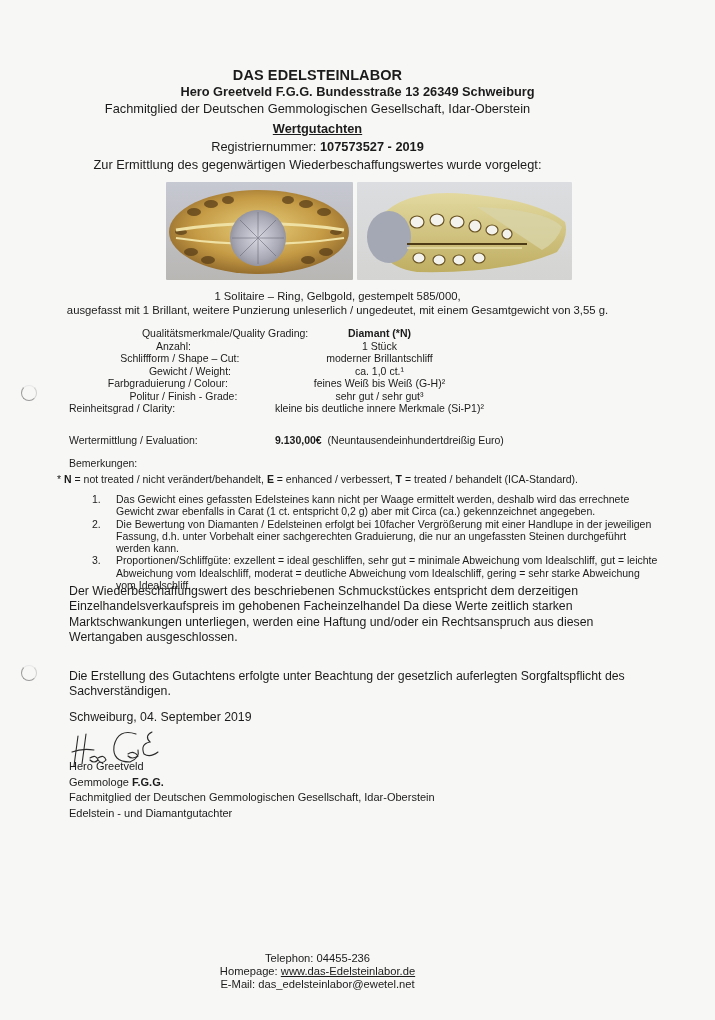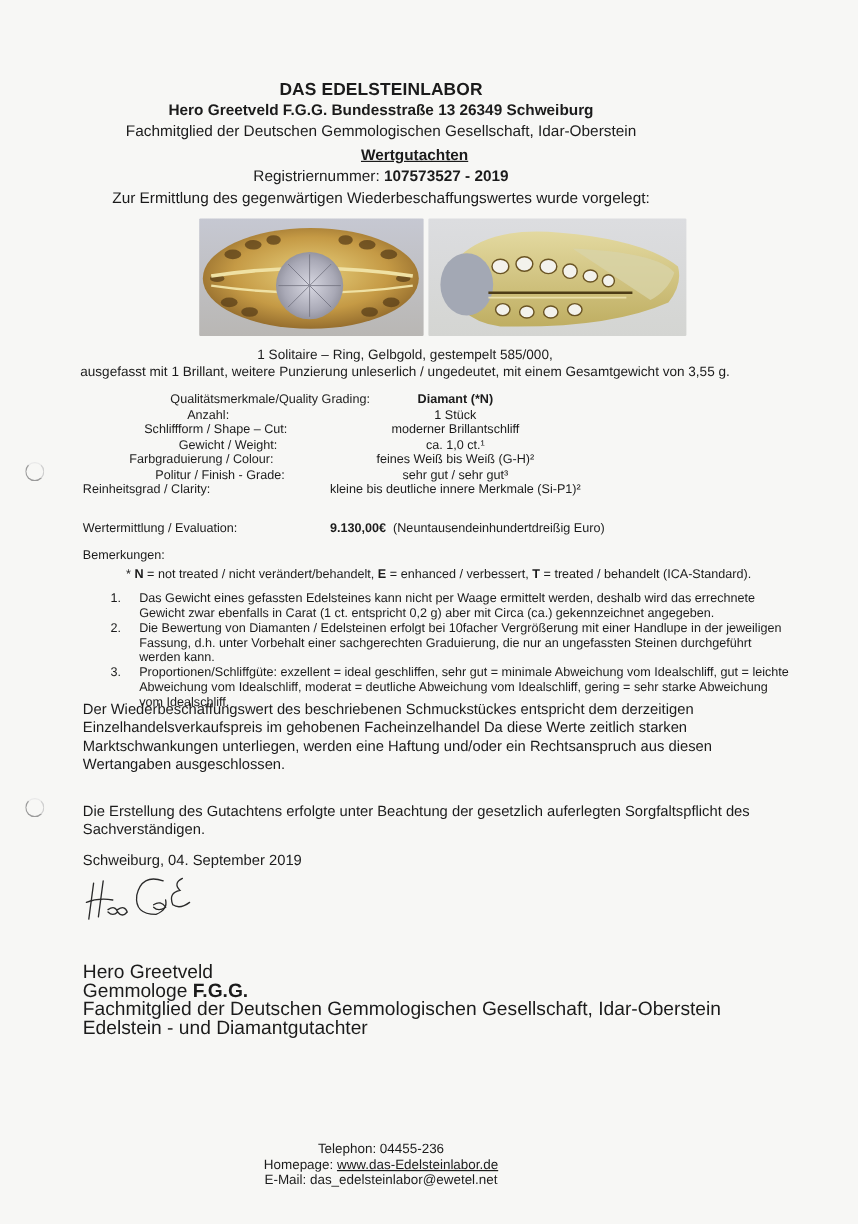--- a/index.html
+++ b/index.html
@@ -3,48 +3,48 @@
 <meta charset="utf-8">
 <style>
   html, body { margin:0; padding:0; }
   body {
     width:715px; height:1020px; background:#f7f7f5; position:relative; overflow:hidden;
     font-family:"Liberation Sans", sans-serif; color:#1b1b1b;
   }
   .abs { position:absolute; }
   .center { left:0; width:635px; text-align:center; }
   .h1 { top:67px; font-size:14.5px; font-weight:bold; letter-spacing:0.1px; }
-  .h2 { top:84px; font-size:12.8px; font-weight:bold; }
+  .h2 { top:84px; font-size:12.8px; font-weight:bold;margin-left:40px; }
   .h3 { top:101px; font-size:12.8px; }
-  .h4 { top:121px; font-size:12.8px; font-weight:bold; text-decoration:underline;margin-left:28px; }
+  .h4 { top:121px; font-size:12.8px; font-weight:bold; text-decoration:underline; }
   .h5 { top:139px; font-size:12.8px; }
   .h6 { top:157px; font-size:12.8px; }
   .photo { top:182px; height:98px; border-radius:1px; overflow:hidden; }
   .photo1 { left:166px; width:187px; background:linear-gradient(180deg,#c6c8d2 0%,#b9b7b4 100%); }
   .photo2 { left:357px; width:215px; background:linear-gradient(180deg,#dcdde0 0%,#d4d5d2 100%); }
   .desc { font-size:11.3px;margin-left:20px; }
   .d1 { top:290px; }
   .d2 { top:304px; }
   .grid { left:69px; top:327px; font-size:10.5px; line-height:12.5px; }
   .grid .row { display:flex;justify-content:center; }
   .grid .lbl { width:206px; }
   .grid .val { }
   .eval { left:69px; top:434px; font-size:10.5px; display:flex; }
   .eval .lbl { width:206px; }
   .rem { left:69px; top:457px; font-size:10.5px; }
-  .remline { left:57px; top:473px; font-size:10.5px;margin-left:48px; }
+  .remline { left:57px; top:473px; font-size:10.5px; }
   .notes { left:92px; top:493px; width:570px; font-size:10.5px; line-height:12.3px; }
   .notes .item { display:flex; margin-bottom:0; }
   .notes .num { width:24px; flex:none; }
   .para { left:69px; width:600px; font-size:12.3px; line-height:15.3px; }
   .p1 { top:584px; }
   .p2 { top:669px; }
   .place { left:69px; top:710px; font-size:12.3px; }
   .sig { left:68px; top:728px; width:95px; height:42px; }
-  .signer { left:69px; top:759px; font-size:16px; line-height:15.5px;margin-top:44px; }
+  .signer { left:69px; top:759px; font-size:11px; line-height:15.5px; }
   .footer { font-size:11.2px; line-height:13.5px; }
   .f1 { top:952px; } .f2 { top:965px; } .f3 { top:978px; }
   .link { text-decoration:underline; }
   .hole { width:14px; height:14px; border-radius:50%; border:1.5px solid #9a9a9a; border-top-color:#e8e8e8; border-right-color:#cfcfcf; }
 </style>
 </head>
 <body>
 
 <div class="abs hole" style="left:21px;top:385px;"></div>
 <div class="abs hole" style="left:21px;top:665px;"></div>

